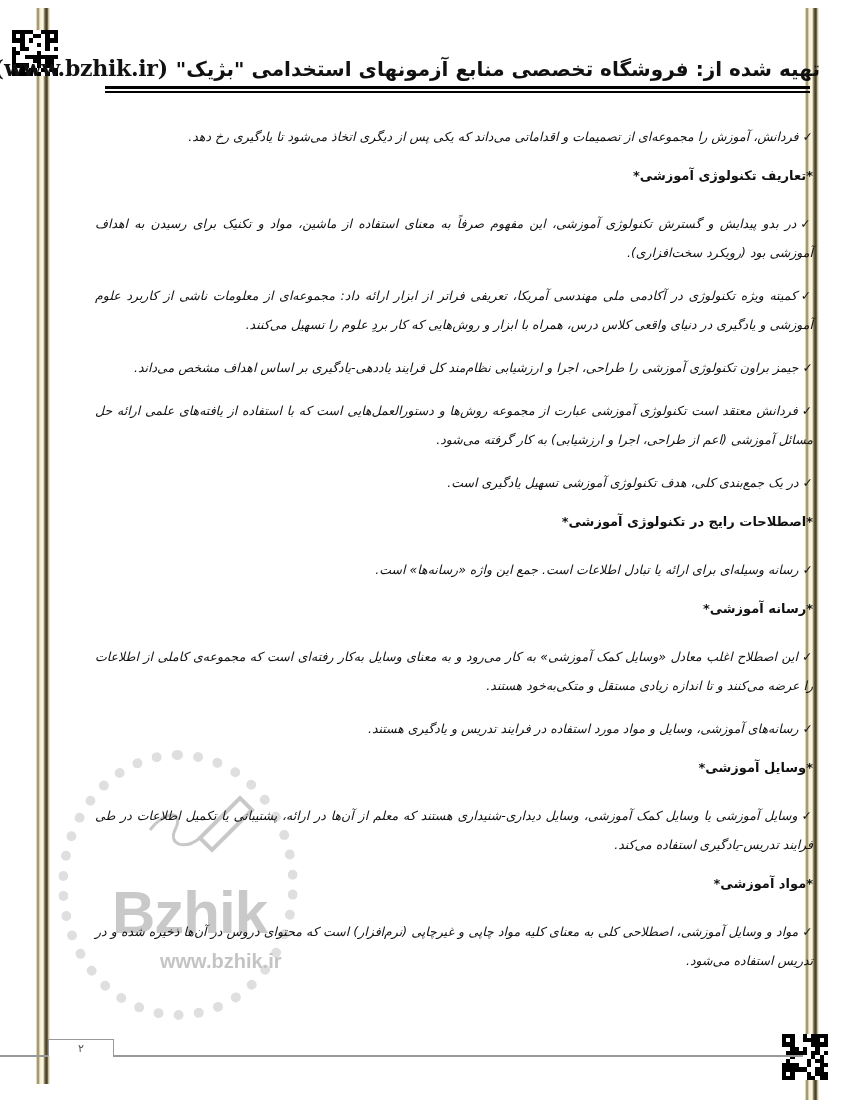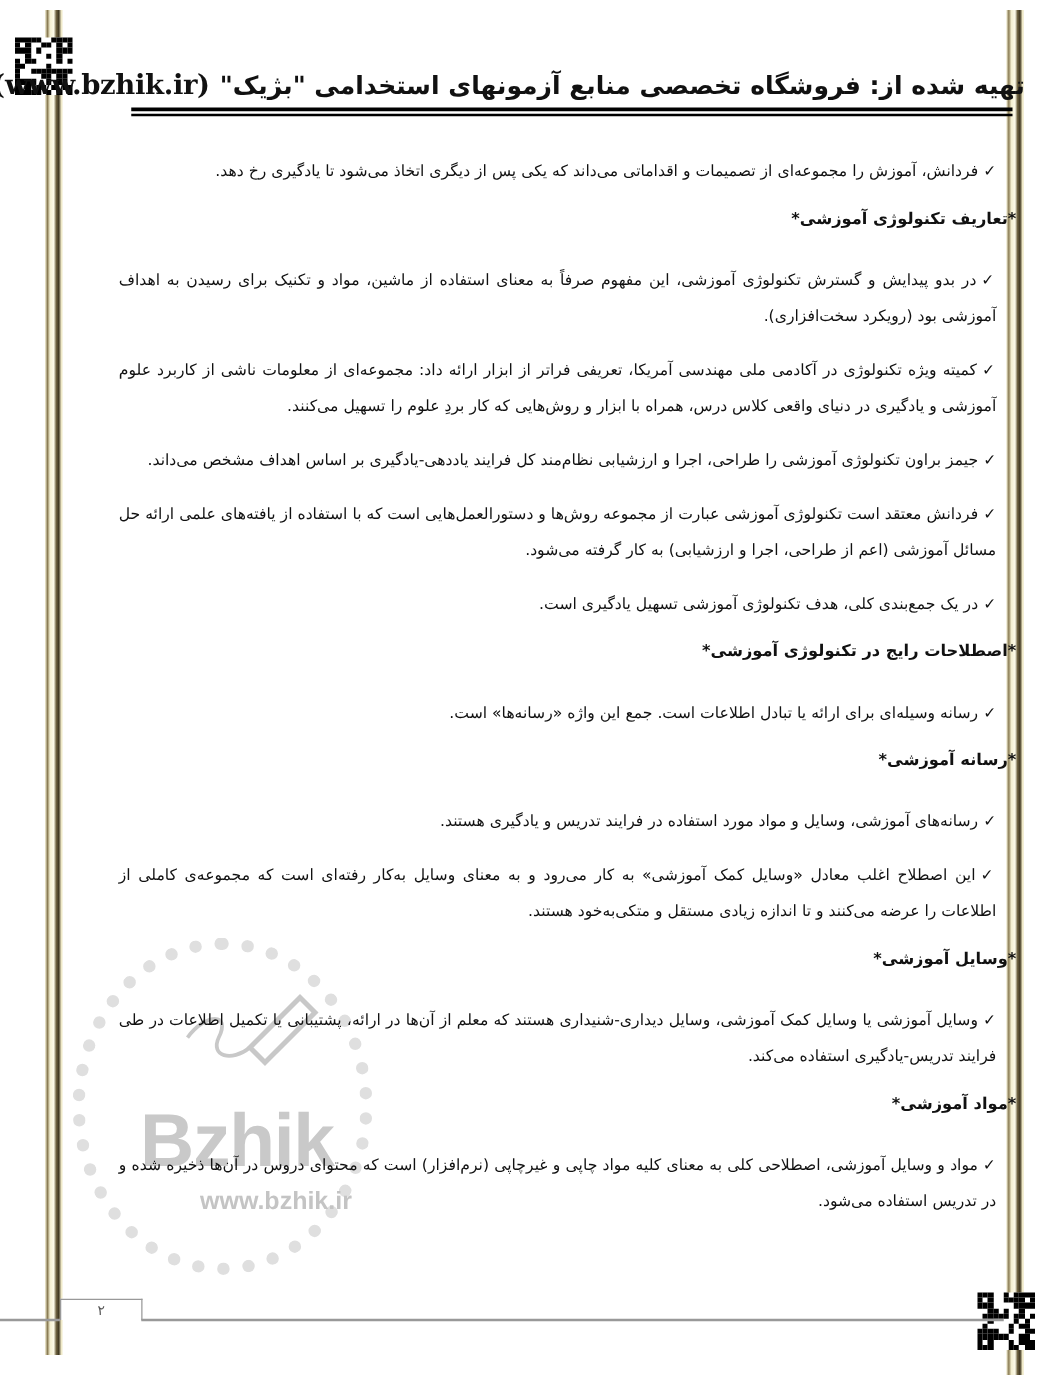--- a/index.html
+++ b/index.html
@@ -33,21 +33,21 @@
     font-size: 20px; white-space: nowrap; letter-spacing: -0.3px;
   }
   .header-title .brand { font-family: "DejaVu Serif", serif; font-size: 22px; }
   .header-rule1 { height: 3px; background: #000; margin-top: 5px; margin-left: 5px; margin-right: 10px; }
   .header-rule2 { height: 2px; background: #000; margin-top: 2px; margin-left: 5px; margin-right: 10px; }
 
   .content {
     position: absolute; left: 95px; top: 122px; width: 718px;
     direction: rtl; text-align: justify;
   }
-  .para { font-size: 12.5px; line-height: 29px; margin: 0 16px 14px 0; }
+  .para { font-size: 12.5px; line-height: 29px; margin: 0 0 14px 0; font-style: italic; }
   .para .check { font-family: "DejaVu Sans", sans-serif; margin-left: 4px; }
   .heading { font-weight: bold; font-size: 13px; line-height: 22px; margin: 2px 0 22px 0; }
 
   .watermark {
     position: absolute; left: 58px; top: 750px; width: 240px; height: 270px;
     border-radius: 50%; border: 10px dotted #dcdcdc; box-sizing: border-box;
     pointer-events: none; opacity: 0.9;
   }
   .wm-brand {
     position: absolute; left: 112px; top: 878px; font-family: "Liberation Sans", sans-serif;
@@ -341,22 +341,22 @@
   </p>
 <div class="heading">*تعاریف تکنولوژی آموزشی*</div>
     <p class="para"><span class="check">✓</span><span>در بدو پیدایش و گسترش تکنولوژی آموزشی، این مفهوم صرفاً به معنای استفاده از ماشین، مواد و تکنیک برای رسیدن به اهداف آموزشی بود (رویکرد سخت‌افزاری).</span></p>
     <p class="para"><span class="check">✓</span><span>کمیته ویژه تکنولوژی در آکادمی ملی مهندسی آمریکا، تعریفی فراتر از ابزار ارائه داد: مجموعه‌ای از معلومات ناشی از کاربرد علوم آموزشی و یادگیری در دنیای واقعی کلاس درس، همراه با ابزار و روش‌هایی که کار بردِ علوم را تسهیل می‌کنند.</span></p>
     <p class="para"><span class="check">✓</span><span>جیمز براون تکنولوژی آموزشی را طراحی، اجرا و ارزشیابی نظام‌مند کل فرایند یاددهی-یادگیری بر اساس اهداف مشخص می‌داند.</span></p>
     <p class="para"><span class="check">✓</span><span>فردانش معتقد است تکنولوژی آموزشی عبارت از مجموعه روش‌ها و دستورالعمل‌هایی است که با استفاده از یافته‌های علمی ارائه حل مسائل آموزشی (اعم از طراحی، اجرا و ارزشیابی) به کار گرفته می‌شود.</span></p>
     <p class="para"><span class="check">✓</span><span>در یک جمع‌بندی کلی، هدف تکنولوژی آموزشی تسهیل یادگیری است.</span></p>
     <div class="heading">*اصطلاحات رایج در تکنولوژی آموزشی*</div>
     <p class="para"><span class="check">✓</span><span>رسانه وسیله‌ای برای ارائه یا تبادل اطلاعات است. جمع این واژه «رسانه‌ها» است.</span></p>
     <div class="heading">*رسانه آموزشی*</div>
+    <p class="para"><span class="check">✓</span><span>این اصطلاح اغلب معادل «وسایل کمک آموزشی» به کار می‌رود و به معنای وسایل به‌کار رفته‌ای است که مجموعه‌ی کاملی از اطلاعات را عرضه می‌کنند و تا اندازه زیادی مستقل و متکی‌به‌خود هستند.</span></p>
     <p class="para"><span class="check">✓</span><span>رسانه‌های آموزشی، وسایل و مواد مورد استفاده در فرایند تدریس و یادگیری هستند.</span></p>
-    <p class="para"><span class="check">✓</span><span>این اصطلاح اغلب معادل «وسایل کمک آموزشی» به کار می‌رود و به معنای وسایل به‌کار رفته‌ای است که مجموعه‌ی کاملی از اطلاعات را عرضه می‌کنند و تا اندازه زیادی مستقل و متکی‌به‌خود هستند.</span></p>
     <div class="heading">*وسایل آموزشی*</div>
     <p class="para"><span class="check">✓</span><span>وسایل آموزشی یا وسایل کمک آموزشی، وسایل دیداری-شنیداری هستند که معلم از آن‌ها در ارائه، پشتیبانی یا تکمیل اطلاعات در طی فرایند تدریس-یادگیری استفاده می‌کند.</span></p>
     <div class="heading">*مواد آموزشی*</div>
     <p class="para"><span class="check">✓</span><span>مواد و وسایل آموزشی، اصطلاحی کلی به معنای کلیه مواد چاپی و غیرچاپی (نرم‌افزار) است که محتوای دروس در آن‌ها ذخیره شده و در تدریس استفاده می‌شود.</span></p>
   </div>
 
 <div class="page-tab">۲</div>
 <div class="footer-rule-left"></div>
 <div class="footer-rule-right"></div>
 

